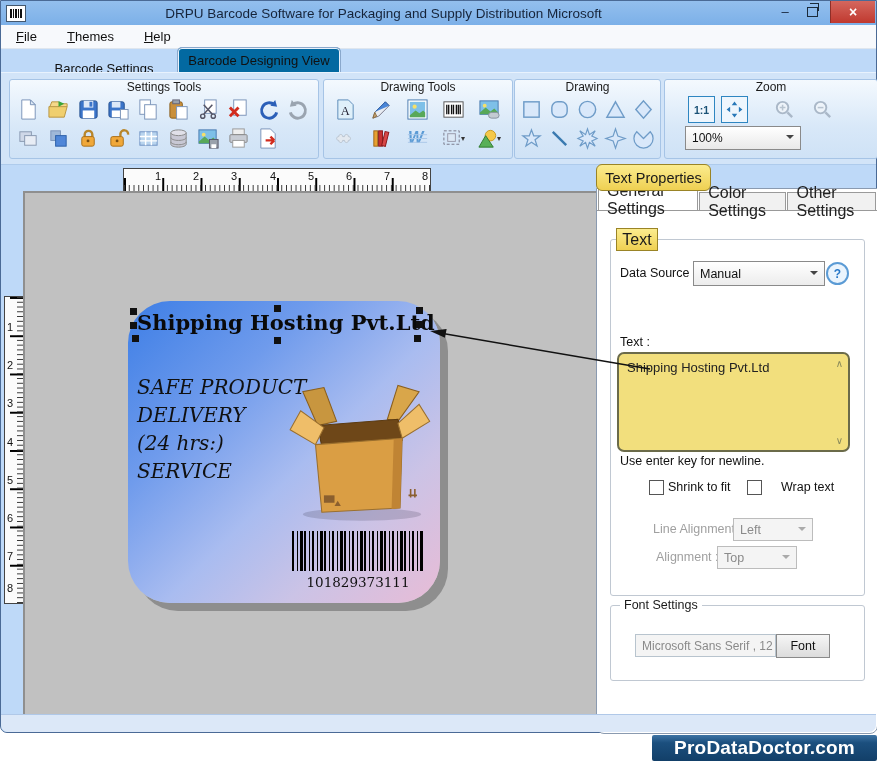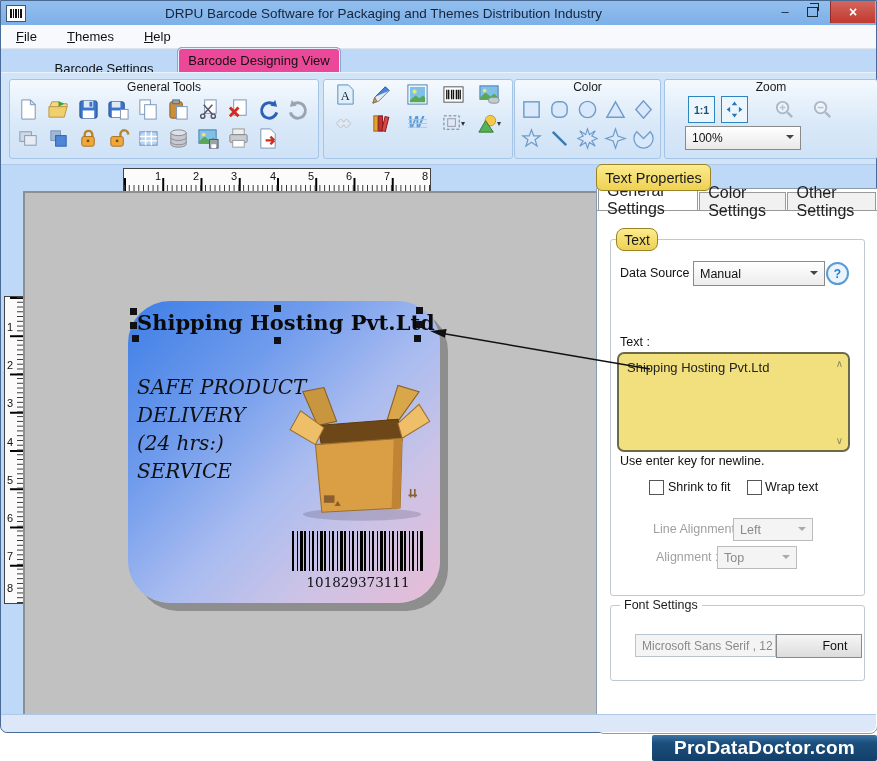--- a/index.html
+++ b/index.html
@@ -26,21 +26,21 @@
   .btn-close{right:1px;width:44px;height:22px;background:linear-gradient(#d4675e,#c0392f);
              color:#fff;font-size:14px;font-weight:bold;border-left:1px solid #8e2e27;}
   
   .menubar{position:absolute;left:0;top:24px;right:0;height:23px;background:#f7f9fc;
            border-bottom:1px solid #dfe6ee;display:flex;align-items:center;gap:30px;padding-left:15px;
            font-size:13px;color:#111;}
   .menu-item{display:inline-block;}
   .menu-item::first-letter{text-decoration:underline;}
   .tab-inactive{position:absolute;left:48px;top:47px;width:110px;height:40px;display:flex;
                 align-items:center;justify-content:center;font-size:13px;color:#111;}
-  .tab-active{position:absolute;left:176px;top:46px;width:162px;height:25px;background:#ec4899;
+  .tab-active{position:absolute;left:176px;top:46px;width:162px;height:25px;background:#0369a1;
               border:1px solid #8aa8cc;border-bottom:none;border-radius:5px 5px 0 0;
               display:flex;align-items:center;justify-content:center;font-size:13px;color:#111;
               box-shadow:0 0 0 1px #e8f1fb inset;}
   
   .toolrow{position:absolute;left:0;top:71px;right:0;height:91px;background:#d2e4f8;
            border-top:1px solid #e8f2fd;border-bottom:1px solid #aecbec;}
   .group{position:absolute;top:6px;height:78px;border:1px solid #a6c4e6;border-radius:3px;
          background:linear-gradient(#f4f9fe,#d8e8f8 60%,#cfe2f6);}
   .group-title{text-align:center;font-size:12px;color:#1a1a1a;height:15px;line-height:15px;}
   .icon-row{display:flex;align-items:center;padding:0 3px;height:29px;}
@@ -93,21 +93,21 @@
          display:flex;align-items:center;justify-content:center;font-size:14.5px;color:#1a1a1a;}
   .ptabs{position:absolute;left:0;top:0;right:0;height:21px;border-bottom:1px solid #999;
          display:flex;padding-left:1px;}
   .ptab{height:17px;margin-top:3px;margin-right:1px;padding:0 8px;background:#f1f1f1;
         border:1px solid #9a9a9a;border-bottom:none;display:flex;align-items:center;
         font-size:16px;color:#222;}
   .ptab.active{height:20px;margin-top:0;background:#fff;position:relative;z-index:2;margin-bottom:-1px;}
   .gb{position:absolute;border:1px solid #c0c8d2;border-radius:3px;}
   .gb-label{position:absolute;top:-8px;left:9px;background:#fff;padding:0 4px;font-size:12.5px;color:#1a1a1a;}
   .ylab{position:absolute;background:linear-gradient(#fbec8e,#efd052);border:1px solid #9a8426;
-        border-radius:8px;display:flex;align-items:center;justify-content:center;font-size:14px;color:#1a1a1a;z-index:3;}
+        border-radius:0;display:flex;align-items:center;justify-content:center;font-size:16px;color:#1a1a1a;z-index:3;}
   .flabel{position:absolute;font-size:12.5px;color:#111;}
   .dlabel2{position:absolute;font-size:12.5px;color:#a0a0a0;}
   .dd{position:absolute;height:23px;background:linear-gradient(#fff,#ececec);border:1px solid #8a8a8a;
       display:flex;align-items:center;padding-left:6px;font-size:12.5px;color:#111;}
   .dd.disabled{background:#f4f4f4;border-color:#bcbcbc;color:#8a8a8a;height:21px;}
   .dd .chev{top:9px;}
   .dd.disabled .chev{border-top-color:#aaa;top:8px;}
   .help{position:absolute;width:19px;height:19px;border-radius:50%;border:2px solid #5b9bd5;
         background:#eaf4fd;color:#2878c8;font-weight:bold;font-size:12px;display:flex;
         align-items:center;justify-content:center;}
@@ -135,41 +135,41 @@
 <div id="window">
 
   <div class="titlebar">
     <div class="tb-icon">
         <i></i>
         <i class="w1"></i>
         <i></i>
         <i class="w1"></i>
         <i></i>
       </div>
-    <div class="title-text">DRPU Barcode Software for Packaging and Themes Distribution Industry</div>
+    <div class="title-text">DRPU Barcode Software for Packaging and Supply Distribution Microsoft</div>
     <div class="winbtn btn-min">–</div>
     <div class="winbtn btn-restore">
         <span class="restore-glyph"></span>
       </div>
     <div class="winbtn btn-close">×</div>
   </div>
 
   <div class="menubar">
     <span class="menu-item">File</span>
     <span class="menu-item">Themes</span>
     <span class="menu-item">Help</span>
   </div>
 
   <div class="tab-inactive">Barcode Settings</div>
   <div class="tab-active">Barcode Designing View</div>
 
   <div class="toolrow">
 
     <div class="group" style="left:8px;width:308px;">
-      <div class="group-title">General Tools</div>
+      <div class="group-title">Settings Tools</div>
       <div class="icon-row">
         <div class="tb">
             <svg viewBox="0 0 24 24">
               <path d="M5 2h9l5 5v15H5z" fill="#fff" stroke="#7a93b8"></path>
               <path d="M14 2v5h5z" fill="#dce8f5" stroke="#7a93b8"></path>
             </svg>
           </div>
         <div class="tb">
             <svg viewBox="0 0 24 24">
               <path d="M3 9l2-5h7l2 2h7v3" fill="#f5d98a" stroke="#b89440"></path>
@@ -292,20 +292,21 @@
         <div class="tb">
             <svg viewBox="0 0 24 24">
               <path d="M4 2h10l5 5v15H4z" fill="#fff" stroke="#7a93b8"></path>
               <path d="M9 14h9m0 0l-4-4m4 4l-4 4" stroke="#d22c1e" stroke-width="2.5" fill="none"></path>
             </svg>
           </div>
       </div>
     </div>
 
     <div class="group" style="left:322px;width:188px;">
+      <div class="group-title">Drawing Tools</div>
       <div class="icon-row">
         <div class="tb wide">
             <svg viewBox="0 0 24 24">
               <path d="M4 2h11l5 5v15H4z" fill="#dff0fa" stroke="#5b8ab8"></path>
               <text x="7" y="18" font-size="13" font-family="serif" fill="#223">A</text>
             </svg>
           </div>
         <div class="tb wide">
             <svg viewBox="0 0 24 24">
               <path d="M3 21l2-6 11-11 4 4-11 11z" fill="#e8ecf2" stroke="#778"></path>
@@ -366,21 +367,21 @@
             <svg viewBox="0 0 24 24">
               <circle cx="14" cy="9" r="5.5" fill="#f5c84a" stroke="#c89a20"></circle>
               <path d="M2 21l7-12 8 12z" fill="#58b058" stroke="#2f7a2f"></path>
             </svg>
             <span class="ddm">▾</span>
           </div>
       </div>
     </div>
 
     <div class="group" style="left:513px;width:145px;">
-      <div class="group-title">Color</div>
+      <div class="group-title">Drawing</div>
       <div class="icon-row">
         <div class="tb shp">
             <svg viewBox="0 0 24 24">
               <rect x="4" y="4" width="16" height="16" fill="#d9e8fa" stroke="#6f9cc8" stroke-width="1.5"></rect>
             </svg>
           </div>
         <div class="tb shp">
             <svg viewBox="0 0 24 24">
               <rect x="4" y="4" width="16" height="16" rx="6" fill="#d9e8fa" stroke="#6f9cc8" stroke-width="1.5"></rect>
             </svg>
@@ -549,36 +550,36 @@
     <div class="ta" style="left:20px;top:163px;width:201px;height:84px;">
       <span>Shipping Hosting Pvt.Ltd</span>
       <span class="sarr" style="top:4px;">∧</span>
       <span class="sarr" style="bottom:4px;">∨</span>
     </div>
     <div class="flabel" style="left:23px;top:265px;">Use enter key for newline.</div>
 
     <div class="cbox" style="left:52px;top:291px;"></div>
     <div class="cblab" style="left:71px;top:291px;">Shrink to fit</div>
     <div class="cbox" style="left:150px;top:291px;"></div>
-    <div class="cblab" style="left:168px;top:291px;text-align:center;">Wrap text</div>
+    <div class="cblab" style="left:184px;top:291px;text-align:center;">Wrap text</div>
 
     <div class="dlabel2" style="left:56px;top:333px;">Line Alignment</div>
     <div class="dd disabled" style="left:136px;top:329px;width:72px;">
       <span>Left</span>
       <span class="chev"></span>
     </div>
     <div class="dlabel2" style="left:59px;top:361px;">Alignment :</div>
     <div class="dd disabled" style="left:120px;top:357px;width:72px;">
       <span>Top</span>
       <span class="chev"></span>
     </div>
 
     <div class="gb" style="left:13px;top:416px;width:253px;height:74px;">
       <div class="gb-label">Font Settings</div>
     </div>
     <div class="tfield" style="left:38px;top:445px;width:133px;">Microsoft Sans Serif , 12</div>
-    <div class="btn" style="left:179px;top:445px;width:52px;padding-left:32px;">Font</div>
+    <div class="btn" style="left:179px;top:445px;width:52px;">Font</div>
   </div>
 
   <div class="statusbar"></div>
 </div>
 
 <div class="footer">ProDataDoctor.com</div>
 
 </body></html>

